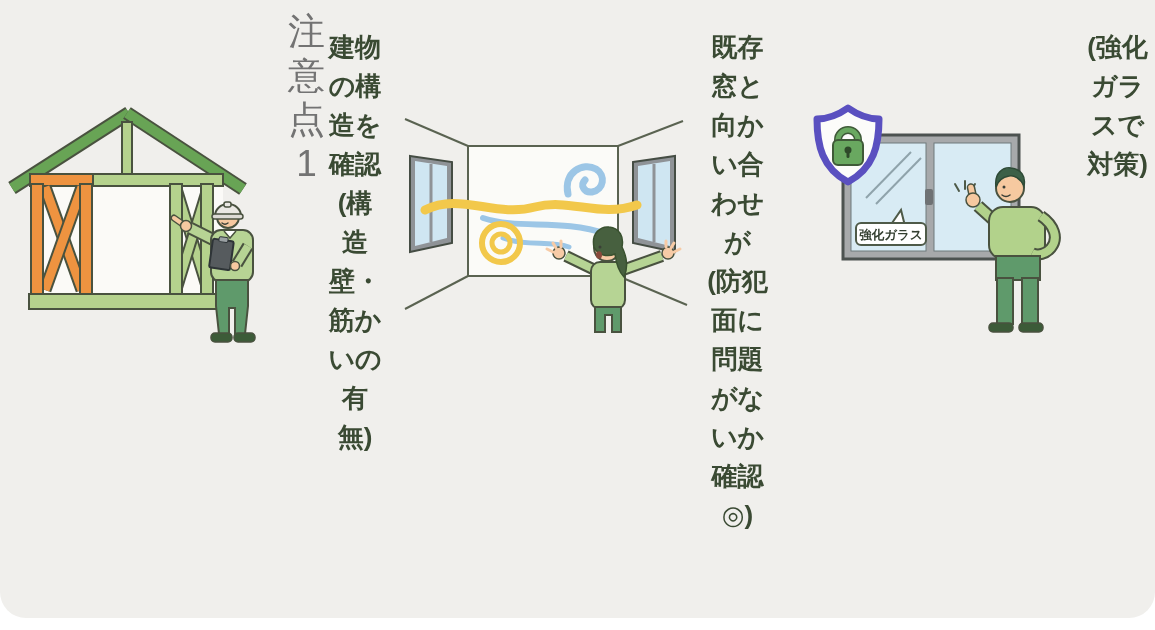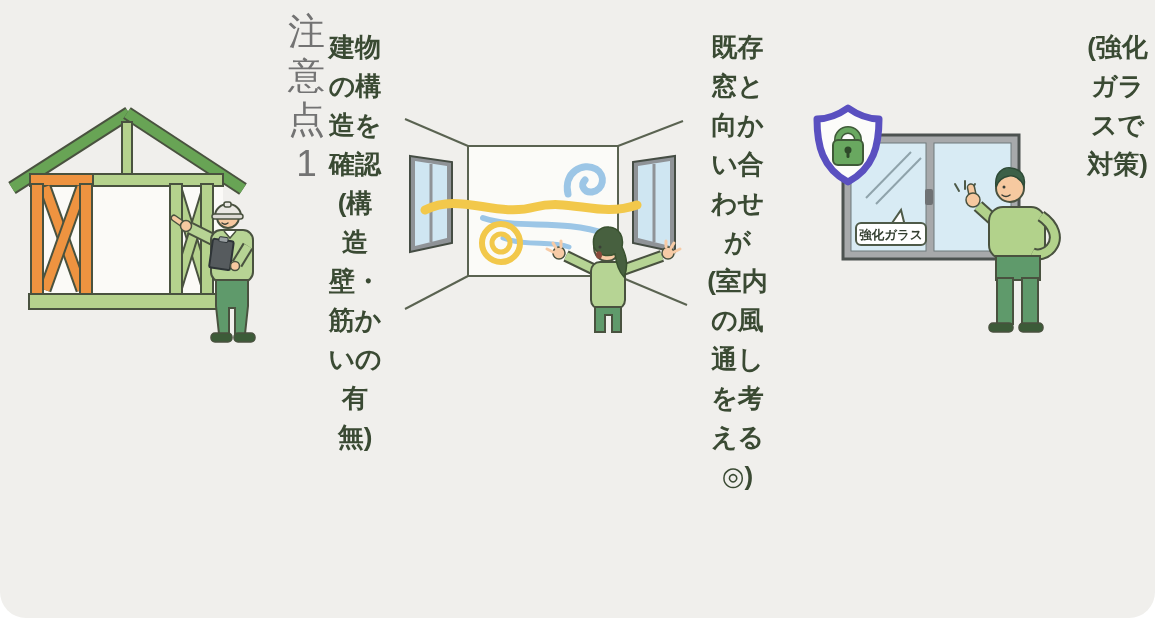--- a/index.html
+++ b/index.html
@@ -191,21 +191,21 @@
 
             <circle cx="222" cy="142" r="13" fill="#f7cba6" stroke="#49523f" stroke-width="2"></circle>
             <path d="M209,141 C206,127 216,120 224,121 C235,122 239,131 237,141 C242,151 243,162 239,171 C234,166 231,156 230,148 C223,151 213,150 209,141 Z" fill="#47603f" stroke="#39512f" stroke-width="1.5"></path>
             <circle cx="215" cy="141" r="1.5" fill="#3a3f36"></circle>
             <ellipse cx="214" cy="149" rx="3" ry="3.8" fill="#8a4a3c"></ellipse>
           </g>
         </svg>
       </div>
       <div class="body-text">
         <p>既存窓と向かい合わせが</p>
-        <p>(室内の風通しを考える◎)</p>
+        <p>(防犯面に問題がないか確認◎)</p>
       </div>
     </section>
 
     <section class="column">
       <div class="illo">
         <svg width="310" height="270" viewBox="0 0 310 270">
 
           <g>
             <rect x="73" y="49" width="176" height="124" fill="#a7a9ab" stroke="#4c5250" stroke-width="3"></rect>
             <rect x="81" y="57" width="75" height="108" fill="#d8ebf4" stroke="#6f7a7c" stroke-width="1"></rect>

